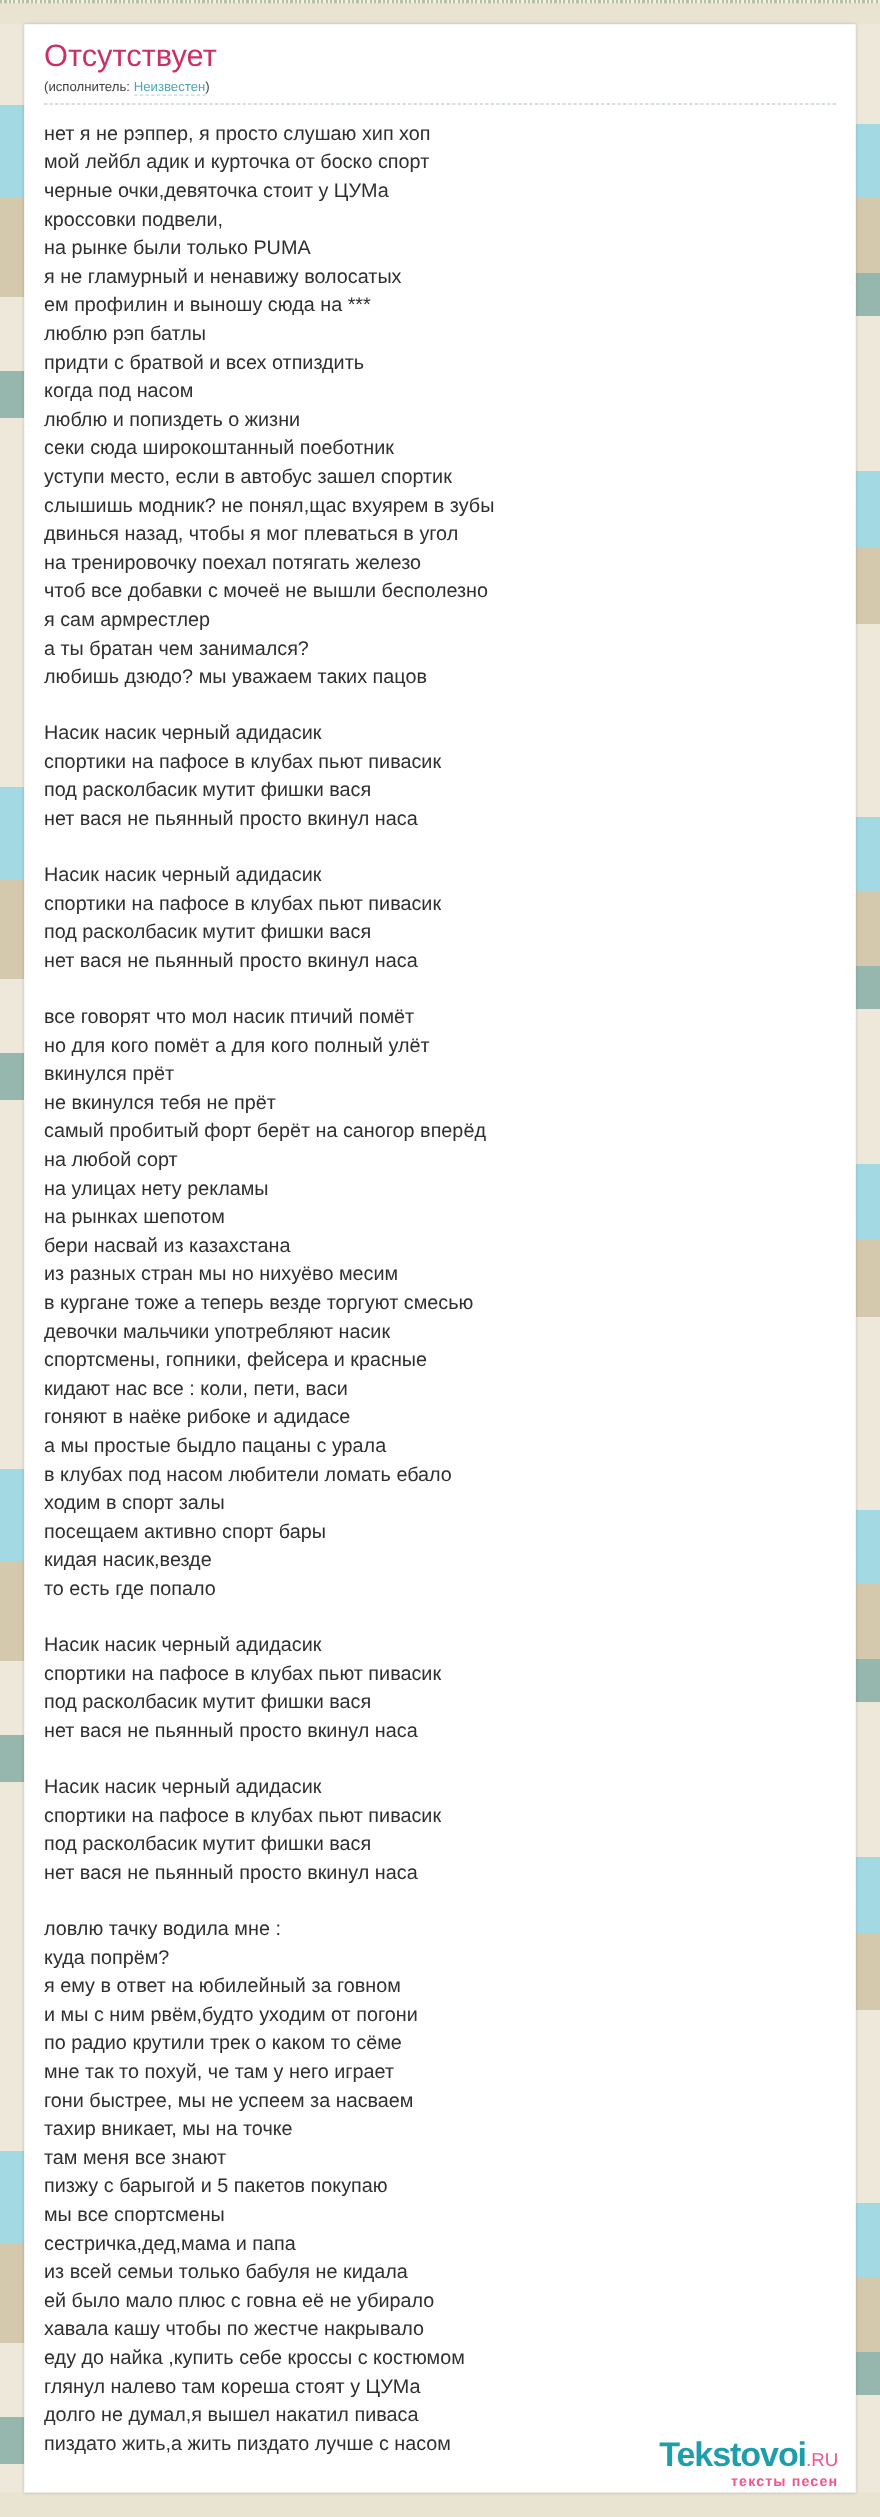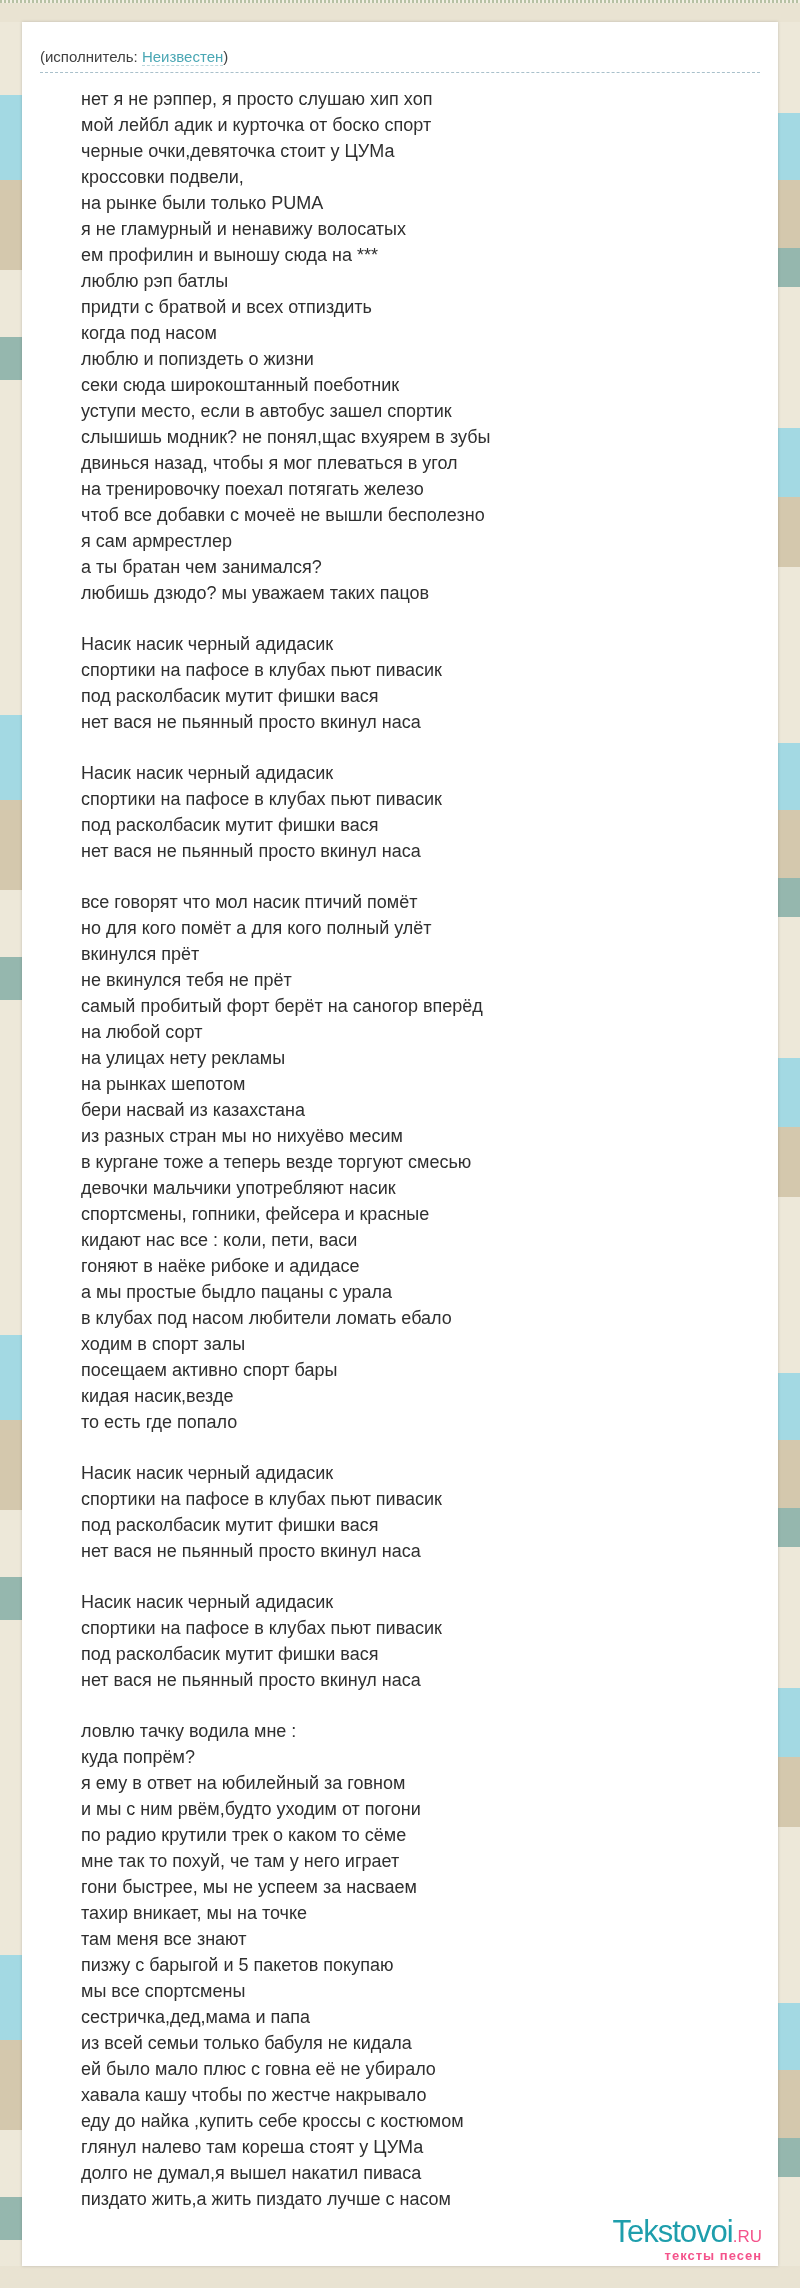--- a/index.html
+++ b/index.html
@@ -75,54 +75,52 @@
     box-sizing:border-box;
   }
   .song-title{
     margin:0;
     font-size:28px;
     font-weight:400;
     color:var(--title);
     line-height:34px;
   }
   .artist-line{
-    font-size:15px;
+    font-size:12px;
     color:#3f3f3f;
     line-height:22px;
     padding-bottom:4px;
     border-bottom:1px dashed var(--dash);
-    margin-top:12px;
   }
   .artist-link{
     color:var(--link);
     text-decoration:none;
     border-bottom:1px dashed #bcd7dc;
     cursor:pointer;
   }
   .lyrics{
     margin-top:13px;
     font-size:18px;
     line-height:26px;
     color:var(--text);
-    margin-left:41px;
   }
   .stanza{
     margin:0 0 25px 0;
     white-space:pre-line;
   }
   .logo{
     position:absolute;
     right:16px;bottom:4px;
     text-align:right;
     line-height:1;
     cursor:pointer;
   }
   .logo-main{
     font-size:31px;
-    font-weight:normal;
+    font-weight:bold;
     letter-spacing:-1px;
     color:var(--logo-teal);
   }
   .logo-tld{
     font-size:17px;
     font-weight:normal;
     color:var(--logo-pink);
   }
   .logo-tagline{
     font-size:13px;
@@ -135,20 +133,21 @@
 </head>
 <body>
 
 <div class="texture"></div>
 <div class="top-band"></div>
 <div class="bottom-band"></div>
 <div class="stripe left"></div>
 <div class="stripe right"></div>
 
 <div class="card">
+  <h1 class="song-title">Отсутствует</h1>
   <div class="artist-line"><span>(исполнитель:</span>&nbsp;<a class="artist-link">Неизвестен</a><span>)</span></div>
 
   <div class="lyrics">
       <p class="stanza">нет я не рэппер, я просто слушаю хип хоп
 мой лейбл адик и курточка от боско спорт
 черные очки,девяточка стоит у ЦУМа
 кроссовки подвели,
 на рынке были только PUMA
 я не гламурный и ненавижу волосатых
 ем профилин и выношу сюда на ***

